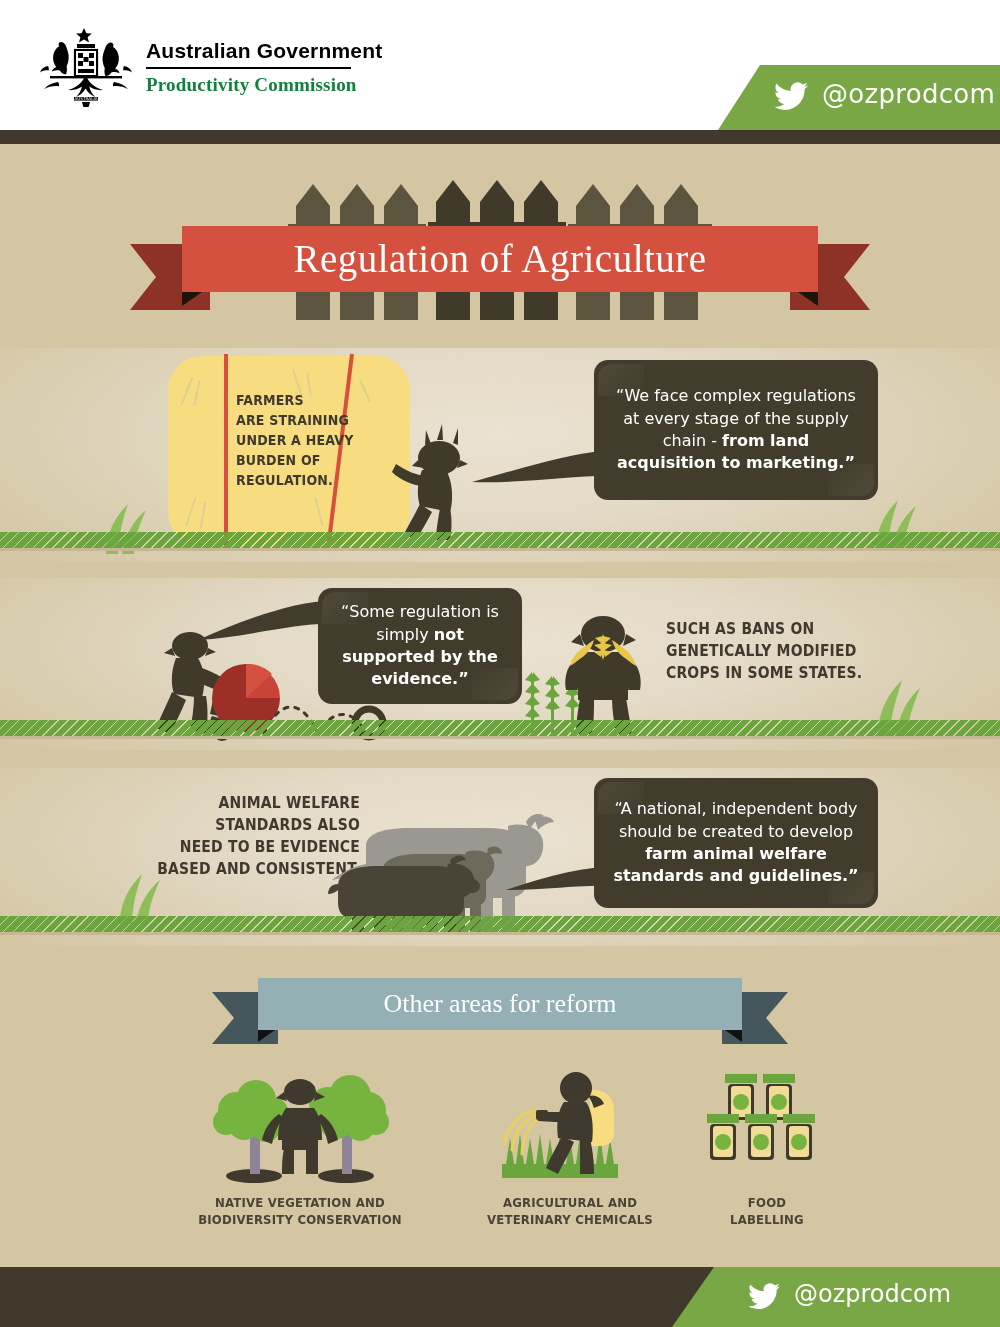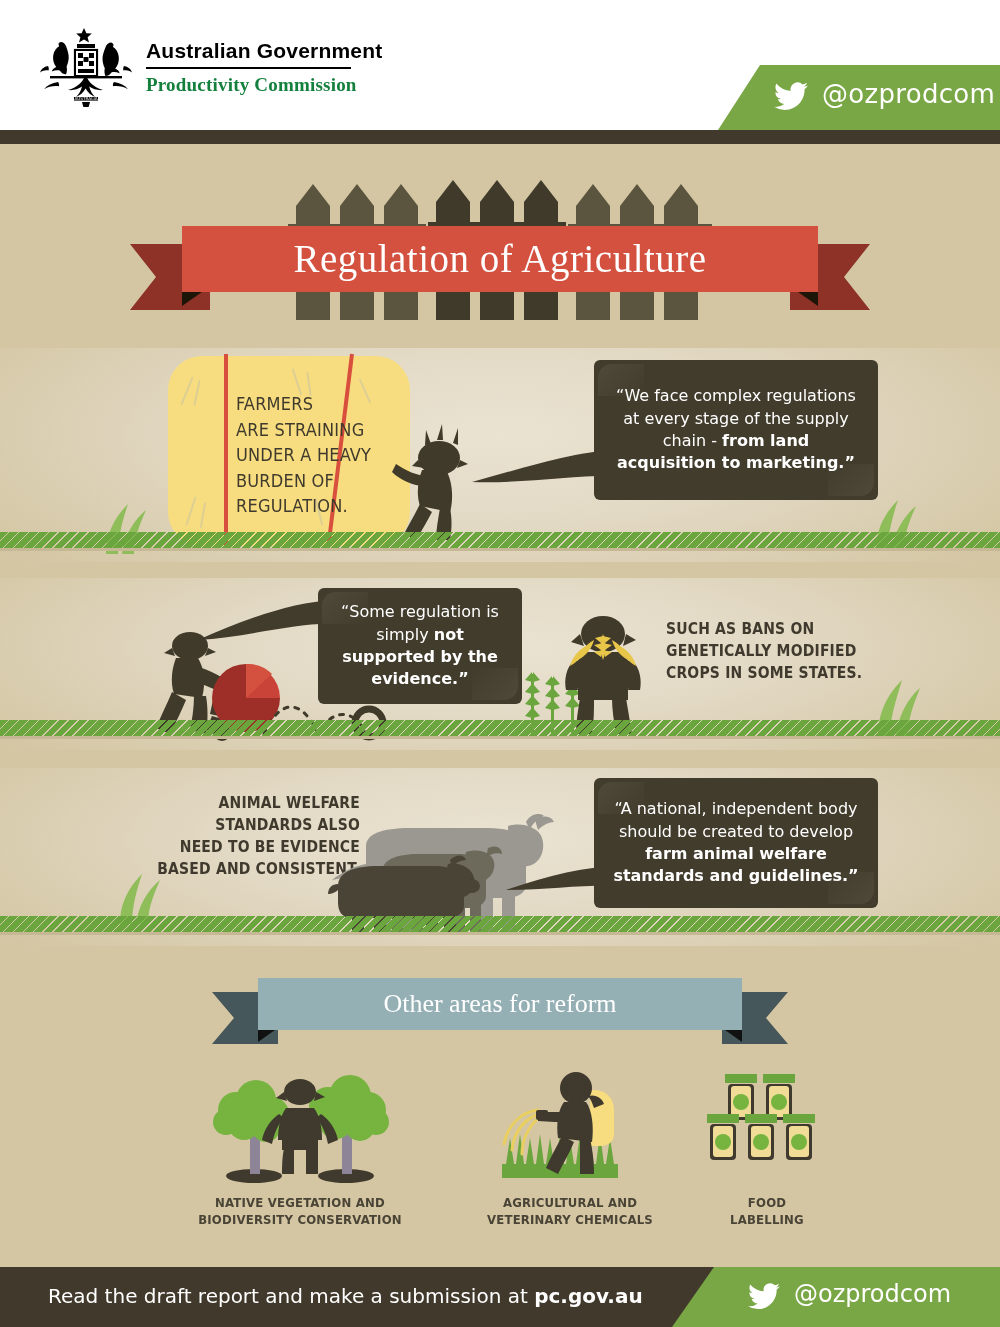--- a/index.html
+++ b/index.html
@@ -47,24 +47,24 @@
   .grass{position:absolute;left:0;width:1000px;height:16px;background:#6aa63d;}
   .grass.zig{
     -webkit-mask-image:repeating-linear-gradient(135deg,#000 0 6px,transparent 6px 7px);
   }
 
   
   .bale{position:absolute;left:168px;top:8px;width:242px;height:190px;background:#f7dd7f;border-radius:34px;}
   .bale .strap{position:absolute;top:-2px;width:4px;height:194px;background:#d94f3d;}
   .bale .wisp{position:absolute;background:#ddcf94;border-radius:2px;}
   .bale-text{position:absolute;left:236px;top:43px;width:190px;color:#3f3a2d;
-     font-family:"DejaVu Sans Condensed","Liberation Sans",sans-serif;font-weight:normal;font-size:18px;line-height:1.42;letter-spacing:.2px;}
-
-  
-  .bubble{position:absolute;background:#423c2c;border-radius:6px;}
+     font-family:"DejaVu Sans Condensed","Liberation Sans",sans-serif;font-weight:bold;font-size:14px;line-height:1.42;letter-spacing:.2px;}
+
+  
+  .bubble{position:absolute;background:#423c2c;border-radius:14px;}
   .bubble .q{position:absolute;left:0;top:0;width:100%;height:100%;display:flex;align-items:center;justify-content:center;
      text-align:center;color:#fff;font-size:16px;line-height:1.40;padding:0 18px;box-sizing:border-box;
      font-family:"DejaVu Sans","Liberation Sans",sans-serif;}
   .bubble .q b{font-weight:bold;}
   .bub-hi{position:absolute;width:46px;height:32px;border-top-left-radius:14px;
      background:linear-gradient(135deg, rgba(255,255,255,.07), rgba(255,255,255,0));left:4px;top:4px;}
   .bub-lo{position:absolute;width:46px;height:32px;border-bottom-right-radius:14px;
      background:linear-gradient(315deg, rgba(255,255,255,.07), rgba(255,255,255,0));right:4px;bottom:4px;}
 
   
@@ -542,23 +542,20 @@
             <circle cx="16" cy="28" r="8" fill="#76b43f"></circle>
           </g>
         </g>
       </svg>
       <div class="cap" style="white-space:pre-line;">FOOD
 LABELLING</div>
     </div>
   </div>
 
   <div class="footer">
-    <div class="foot-txt">
-      <span>Read the draft report and make a submission at </span><b>pc.gov.au</b>
-    </div>
     <div class="foot-green">
       <span class="bird">
         <svg viewBox="0 0 34 30" width="32" height="28">
           <path fill="#fff" d="M34 3.6c-1.25.56-2.6.94-4.01 1.1a7.02 7.02 0 0 0 3.07-3.87c-1.35.8-2.85 1.38-4.44 1.7A6.98 6.98 0 0 0 16.76 8.9c-5.8-.29-10.95-3.07-14.4-7.3a7 7 0 0 0 2.17 9.33A6.94 6.94 0 0 1 1.37 10v.09a6.99 6.99 0 0 0 5.6 6.86 7 7 0 0 1-3.15.12 7 7 0 0 0 6.53 4.86A14.03 14.03 0 0 1 0 24.8a19.8 19.8 0 0 0 10.7 3.13c12.84 0 19.86-10.63 19.86-19.85l-.02-.9A14.1 14.1 0 0 0 34 3.6z"></path>
         </svg>
       </span>
       <span class="handle">@ozprodcom</span>
     </div>
   </div>
 

